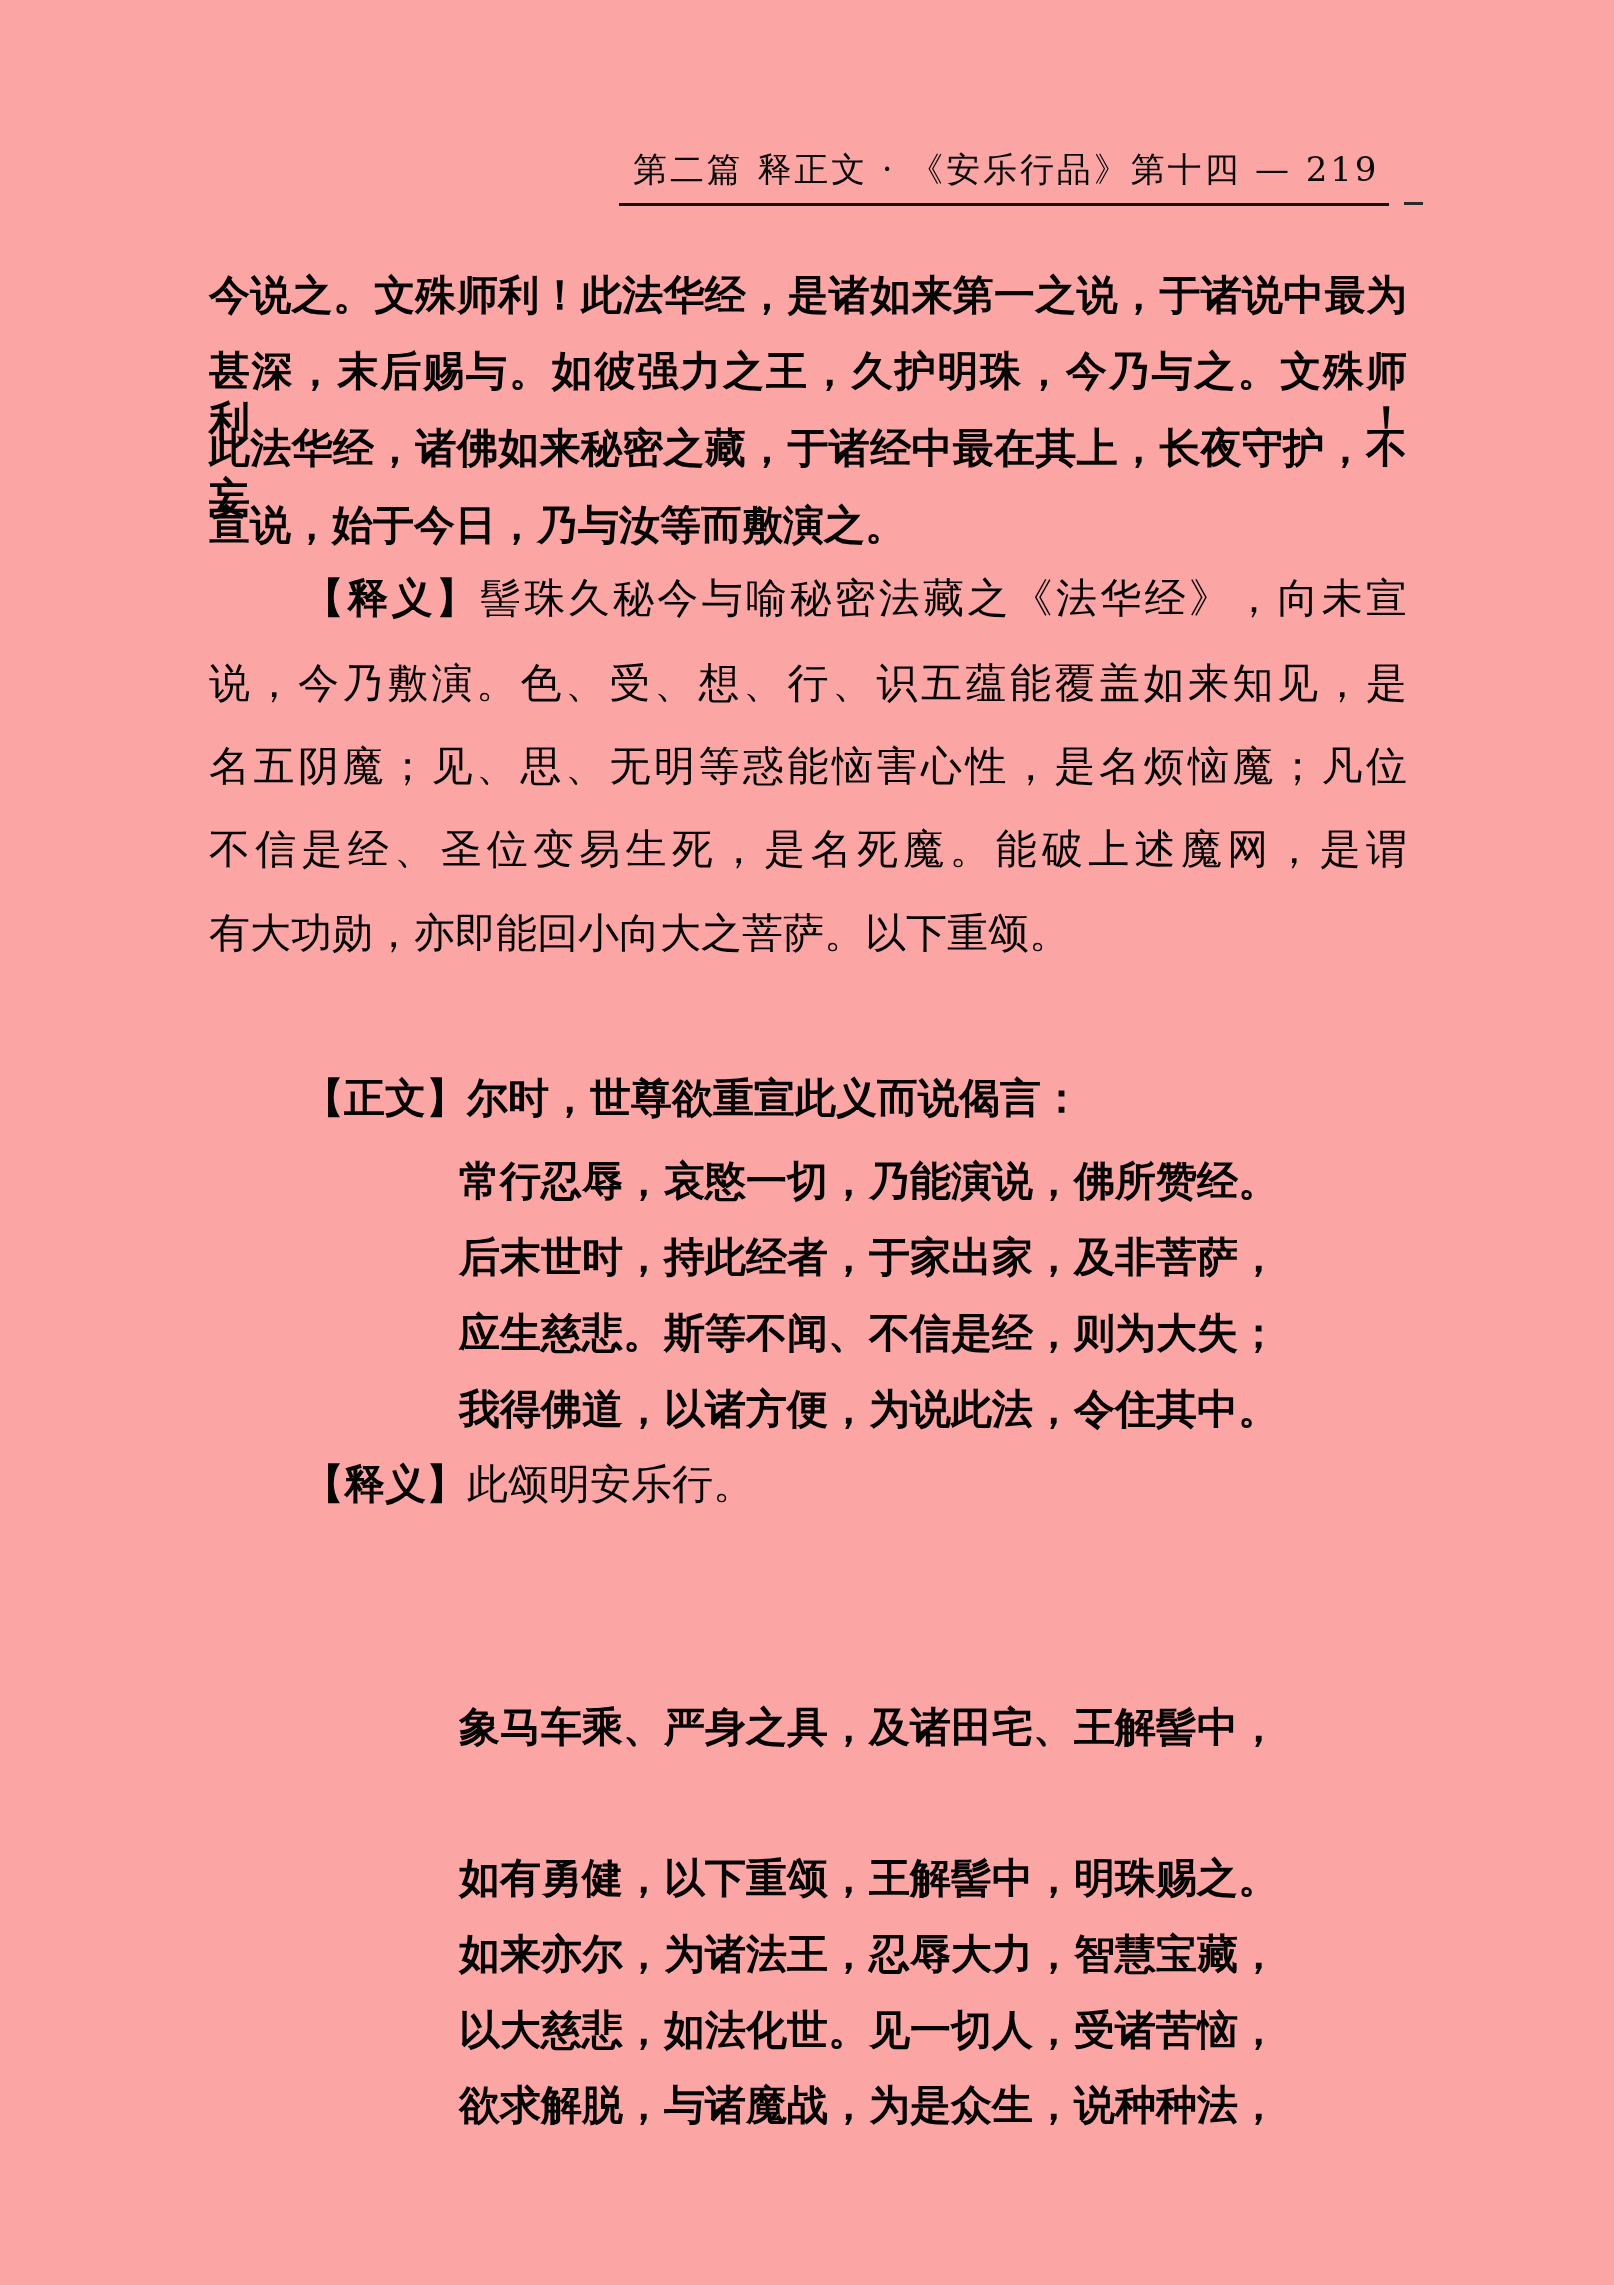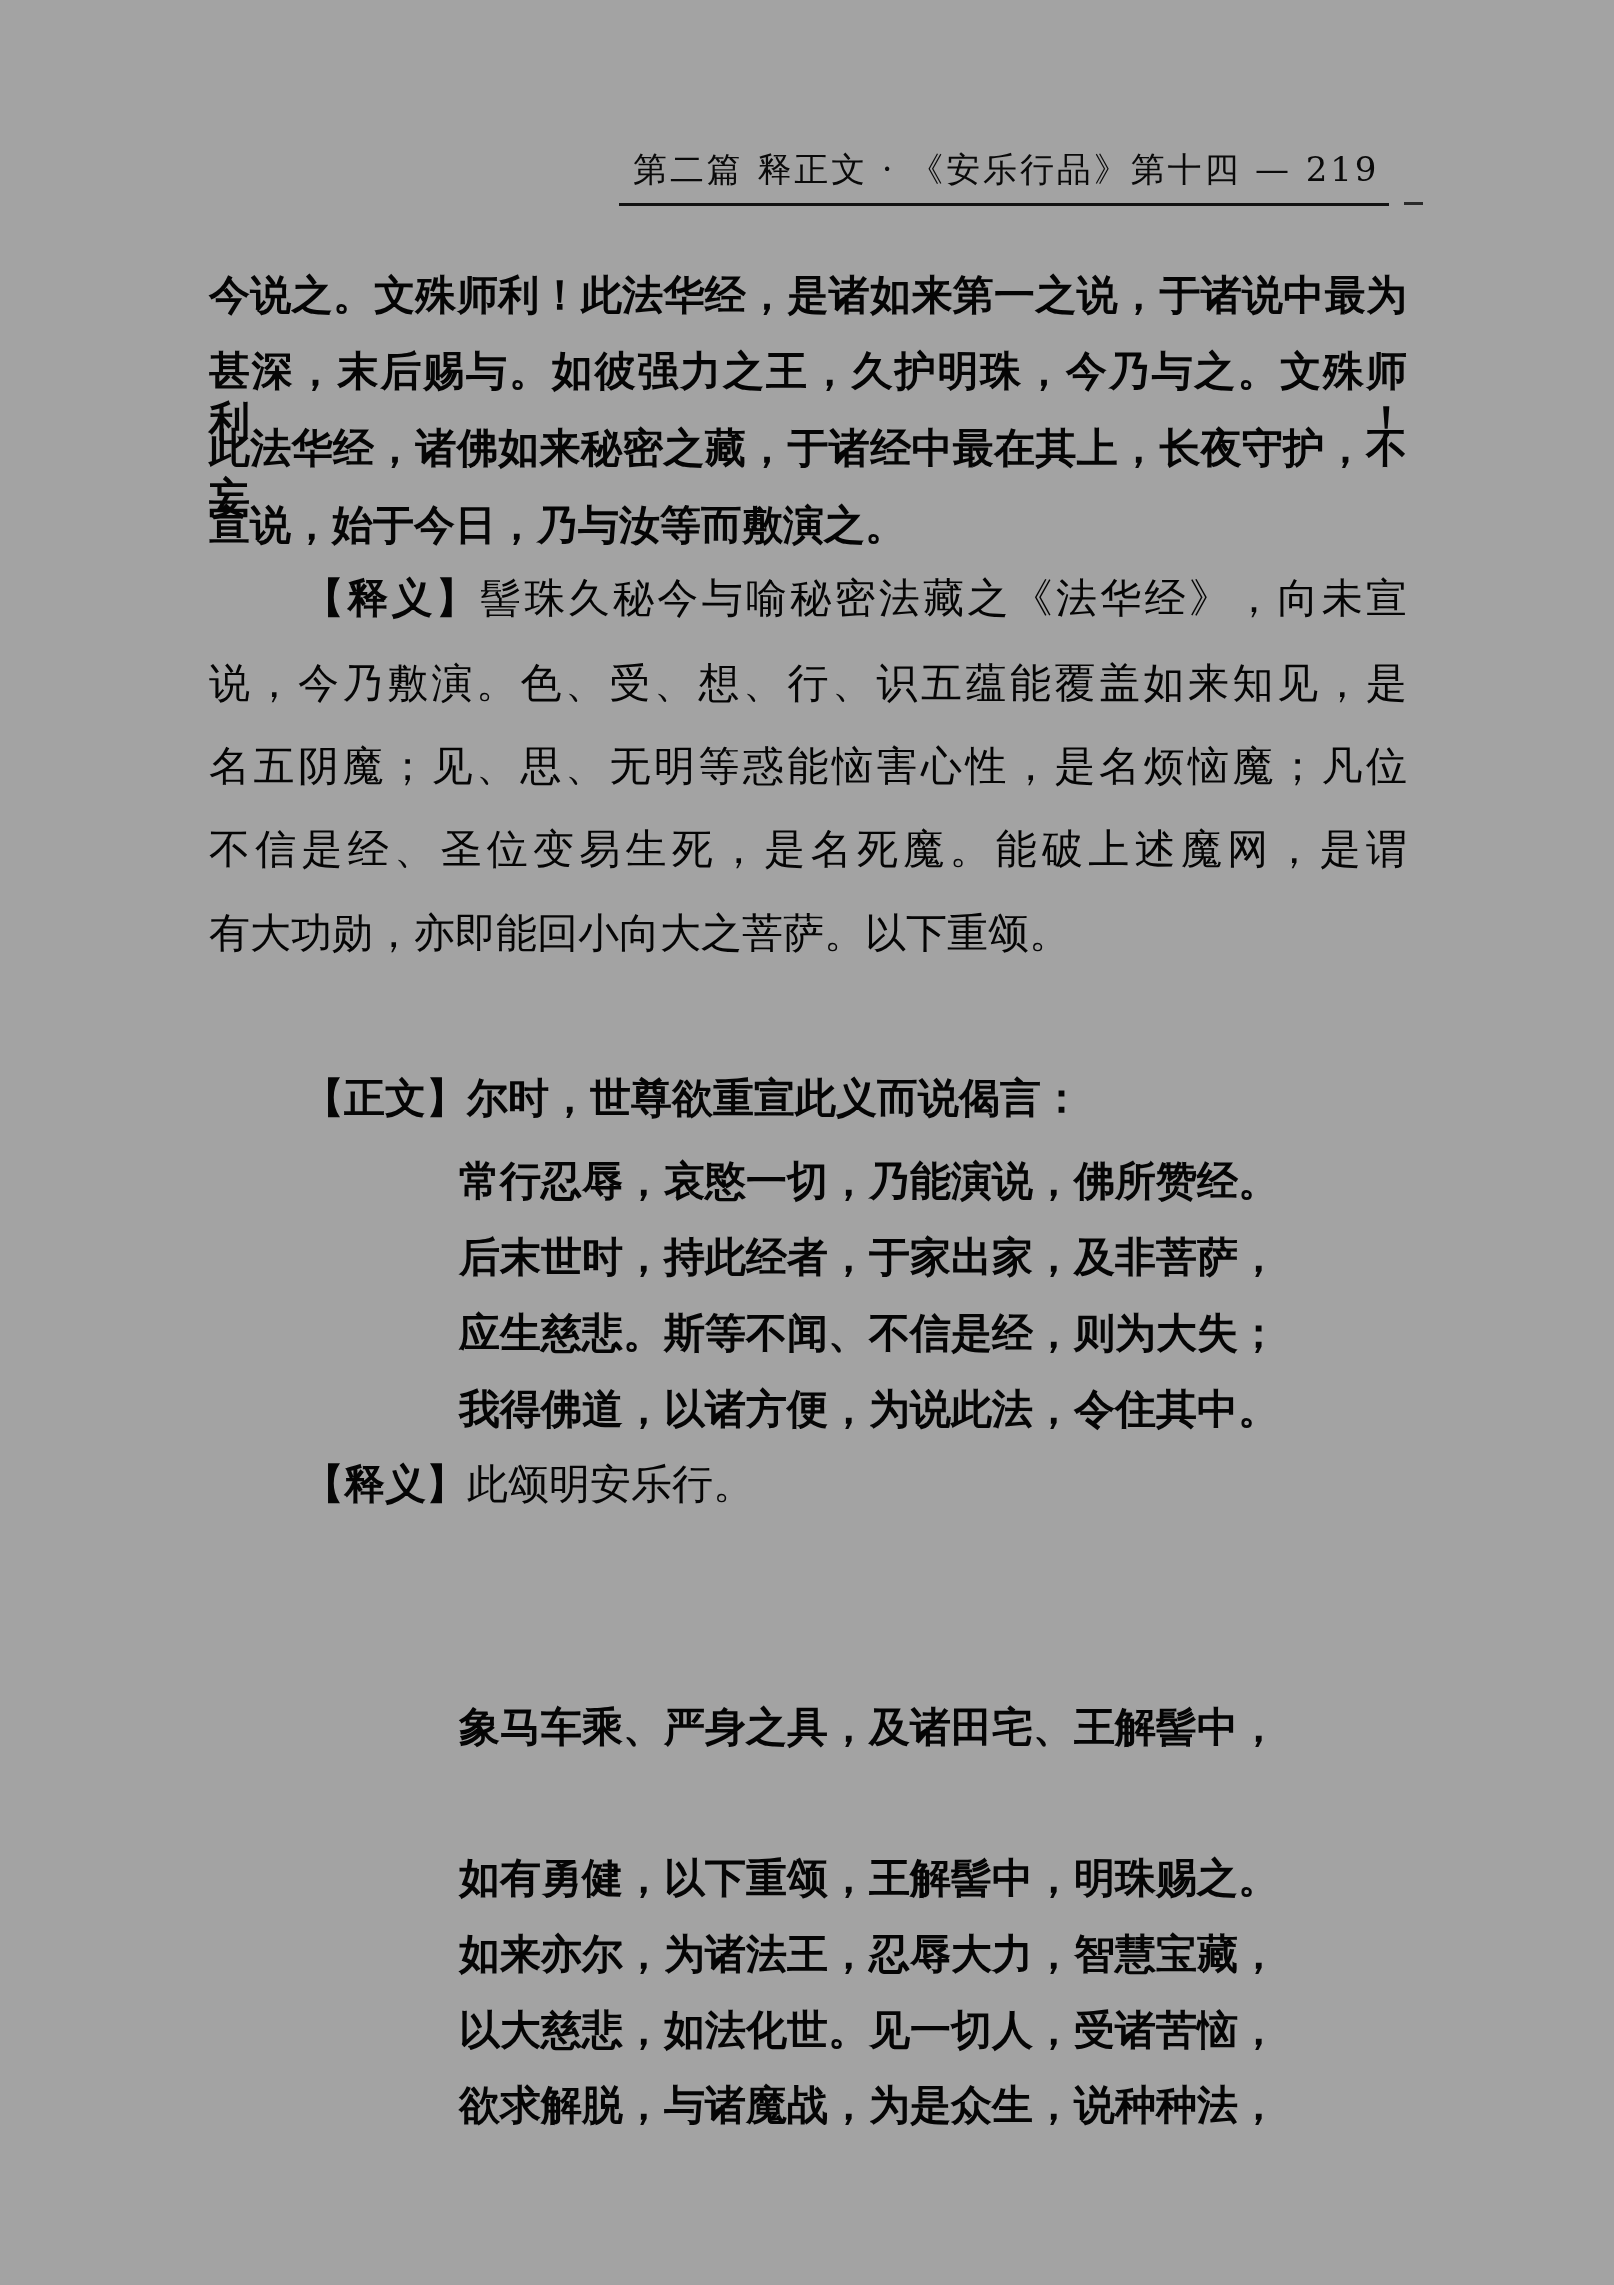--- a/index.html
+++ b/index.html
@@ -1,19 +1,19 @@
 <!DOCTYPE html>
 <html><head>
 <meta charset="utf-8">
 <style>
   html,body{margin:0;padding:0;background:#e8e8e8;}
   .page{
     position:relative;
     width:1615px;height:2285px;
-    background:#a3a3a3;
+    background:#fca5a5;
     margin:0 auto;
     overflow:hidden;
     color:#070707;
   }
   
   .header-text{
     position:absolute;
     left:633px;top:147px;
     font-family:"DejaVu Serif","Liberation Serif",serif;
     font-size:34px;

